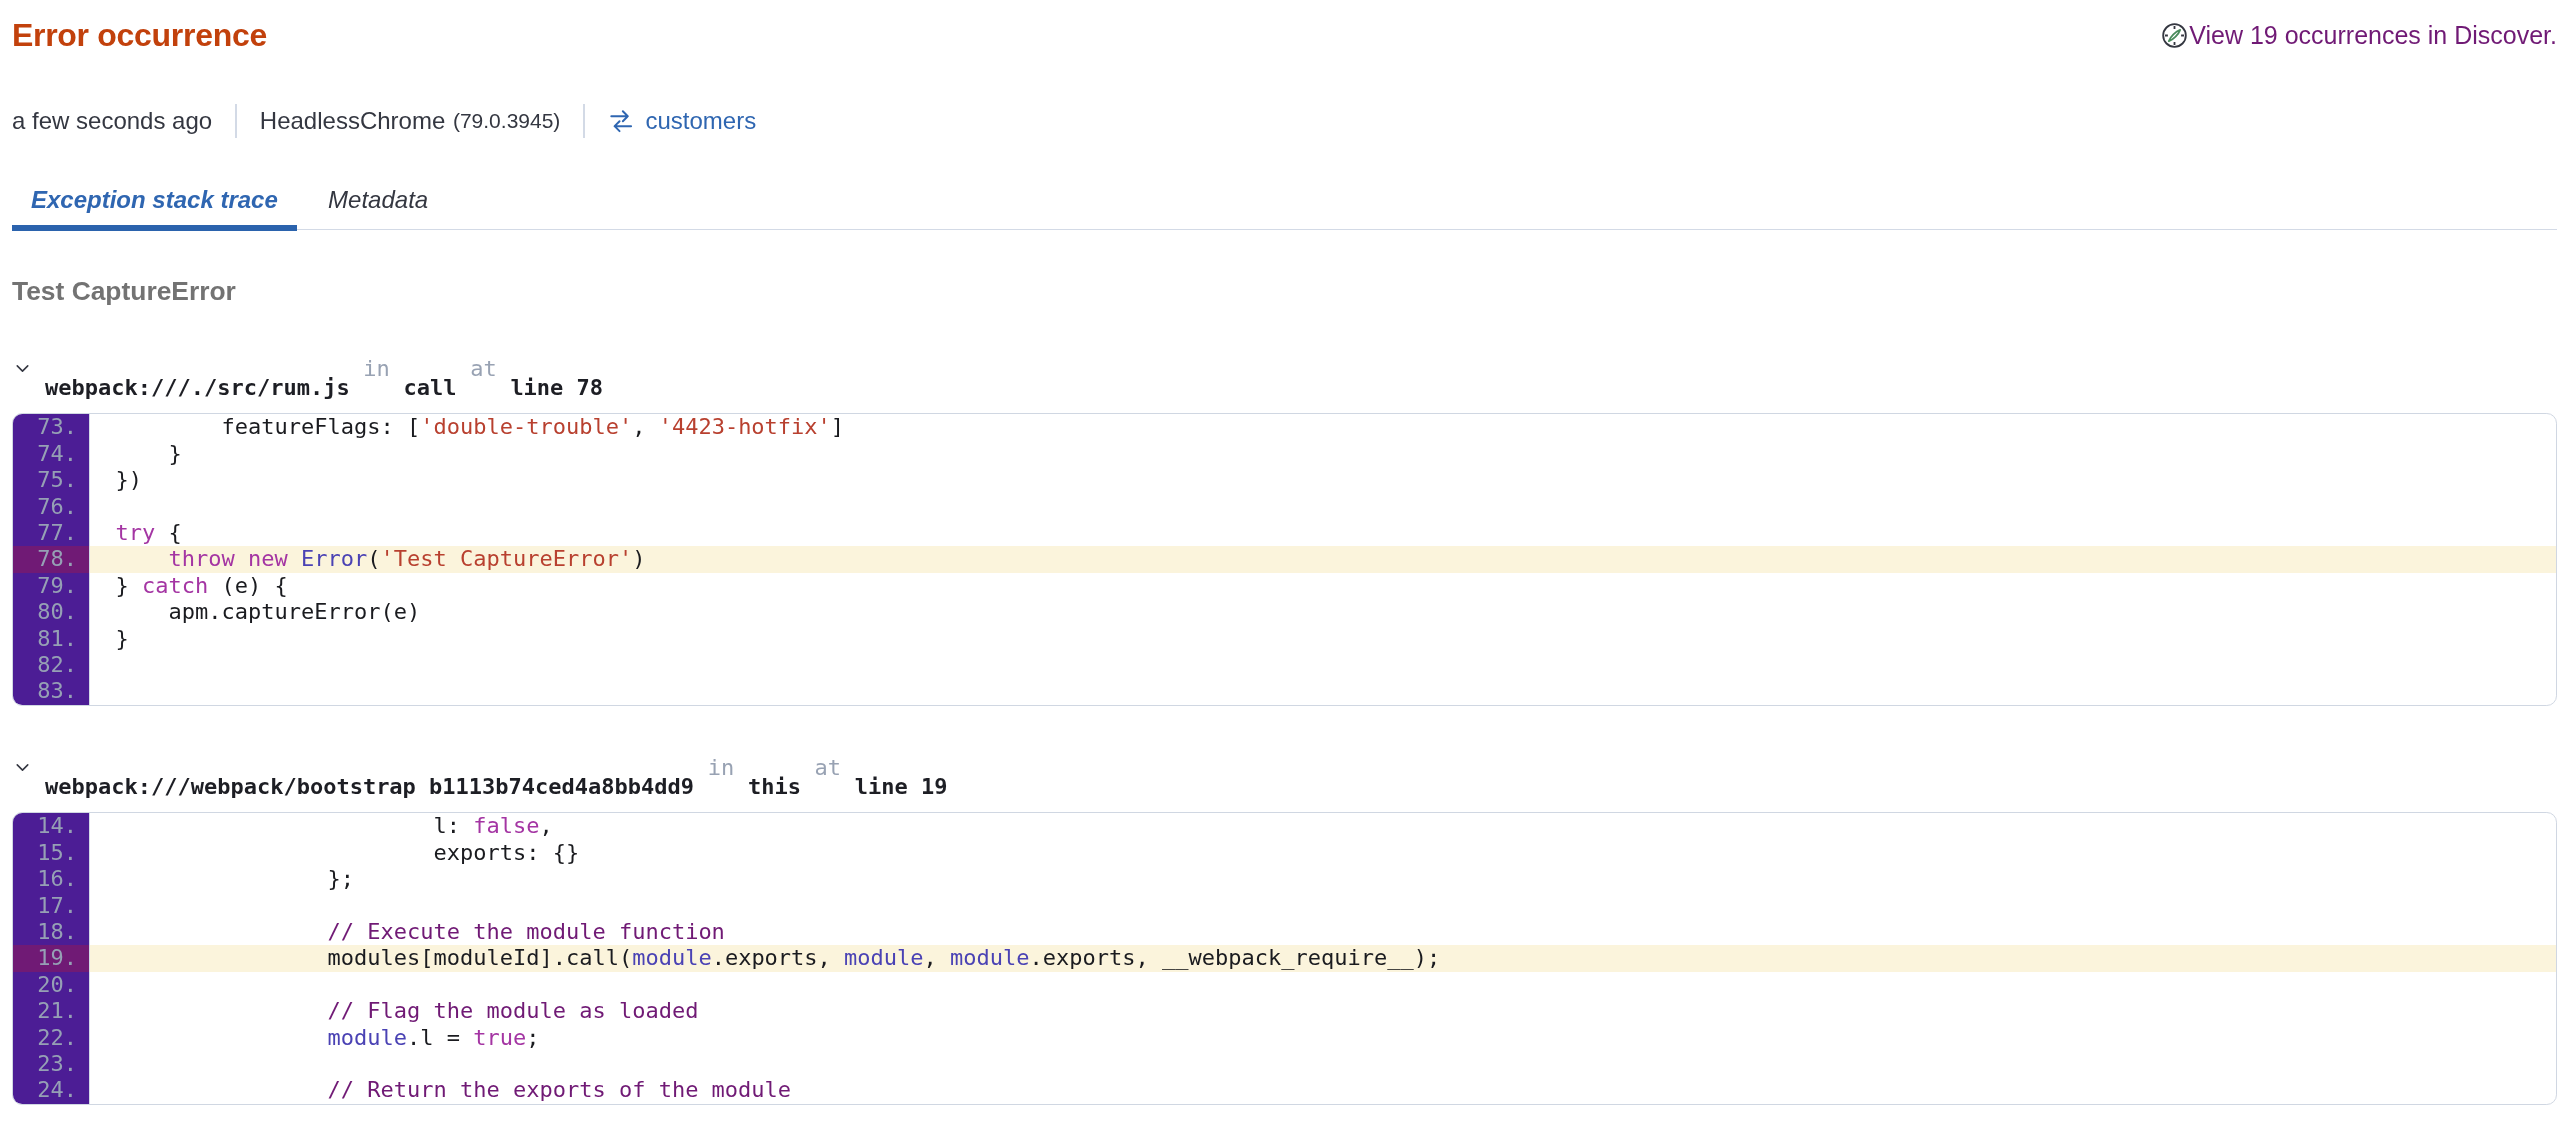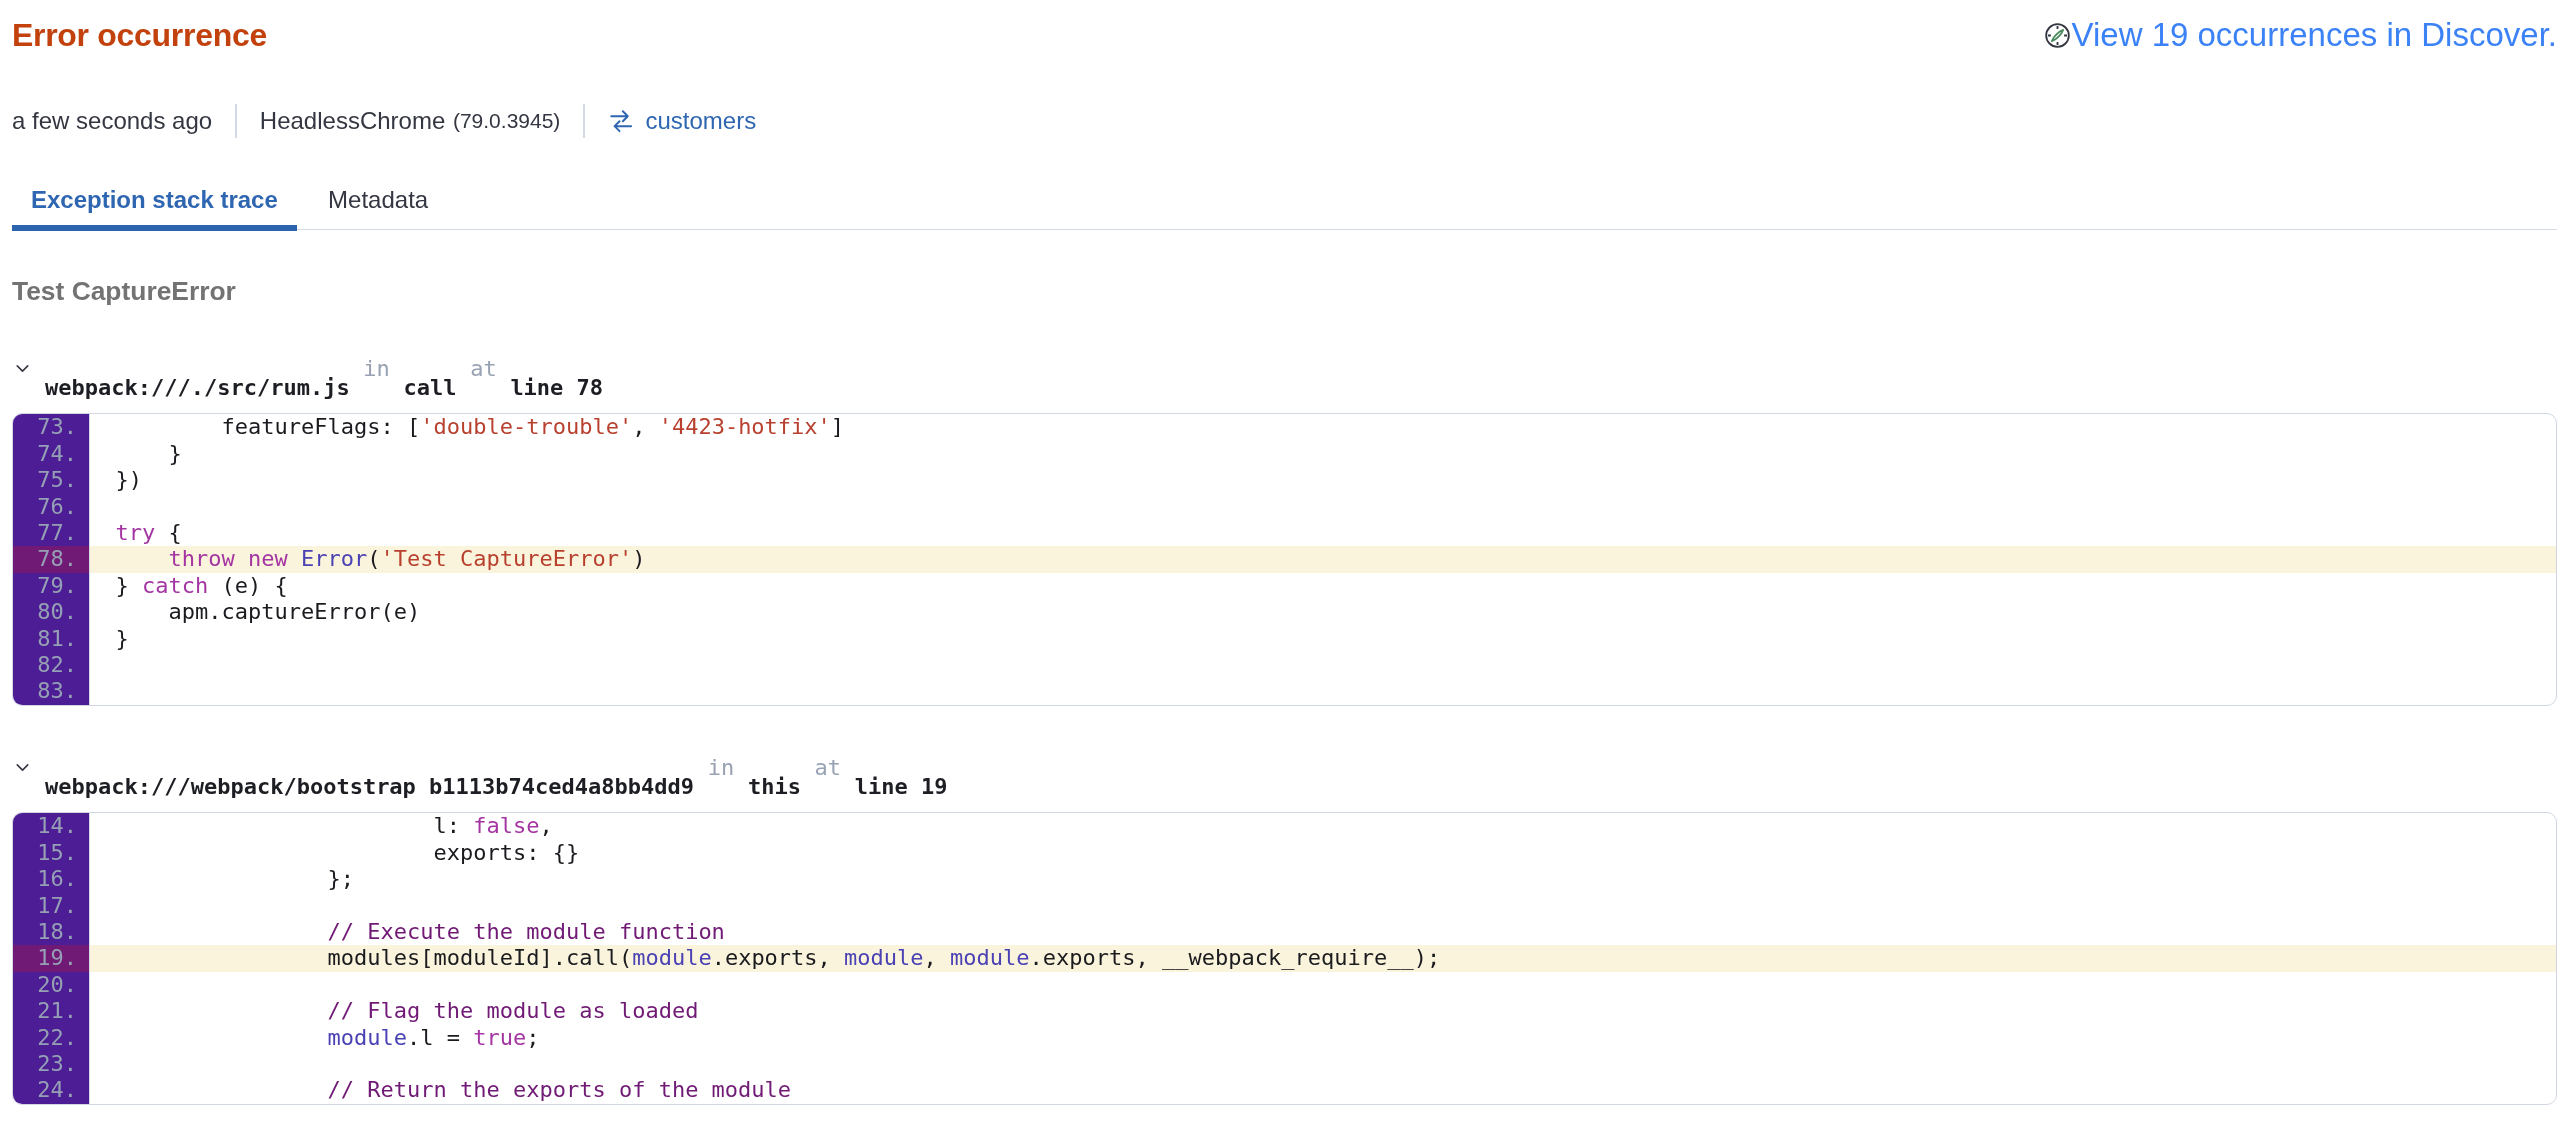--- a/index.html
+++ b/index.html
@@ -3,30 +3,30 @@
 <meta charset="utf-8">
 <style>
   * { margin:0; padding:0; box-sizing:border-box; }
   html,body { width:2576px; height:1143px; background:#ffffff; overflow:hidden;
               font-family:"Liberation Sans", sans-serif; color:#343741; }
   .page { width:2576px; height:1143px; padding:13.6px 19px 0 12px; }
 
   
   .toprow { display:flex; justify-content:space-between; align-items:center; height:43px; }
   .page-title { font-size:32px; font-weight:700; color:#c2410c; letter-spacing:-0.3px; }
-  .discover-link { display:flex; align-items:center; color:#3b82f6; font-size:33px; cursor:pointer; }
+  .discover-link { display:flex; align-items:center; color:#701a75; font-size:25px; cursor:pointer; }
 
   
   .meta { display:flex; align-items:center; margin-top:46px; font-size:24px; color:#343741; height:37px; }
   .vdiv { width:1.7px; height:34px; background:#d3dae6; margin:0 23px; }
   .browser-version { font-size:21px; margin-left:7.7px; }
   .service-link { display:flex; align-items:center; gap:11px; color:#2f66b1; cursor:pointer; }
 
   
-  .tabs { margin-top:34px; border-bottom:1.7px solid #d3dae6; }
+  .tabs { margin-top:34px; border-bottom:1.7px solid #d3dae6;font-style:italic; }
   .tab { display:inline-block; position:relative; padding:12px 19px 15.3px; font-size:24px; color:#343741; cursor:pointer; }
   .tab.active { color:#2f66b1; font-weight:600; }
   .tab.active::after { content:""; position:absolute; left:0; right:0; bottom:-1.7px; height:5.1px; background:#2b63ad; }
   .tab + .tab { margin-left:8.5px; }
 
   
   .error-title { margin-top:46px; font-size:26.4px; font-weight:700; color:#737373; }
   .frame-header { display:flex; align-items:center; gap:12px; margin-top:31px; cursor:pointer;
                   font-family:"DejaVu Sans Mono", monospace; font-size:22px; }
   .fh-strong { font-weight:700; color:#1d1e24;margin-top:37px; }

